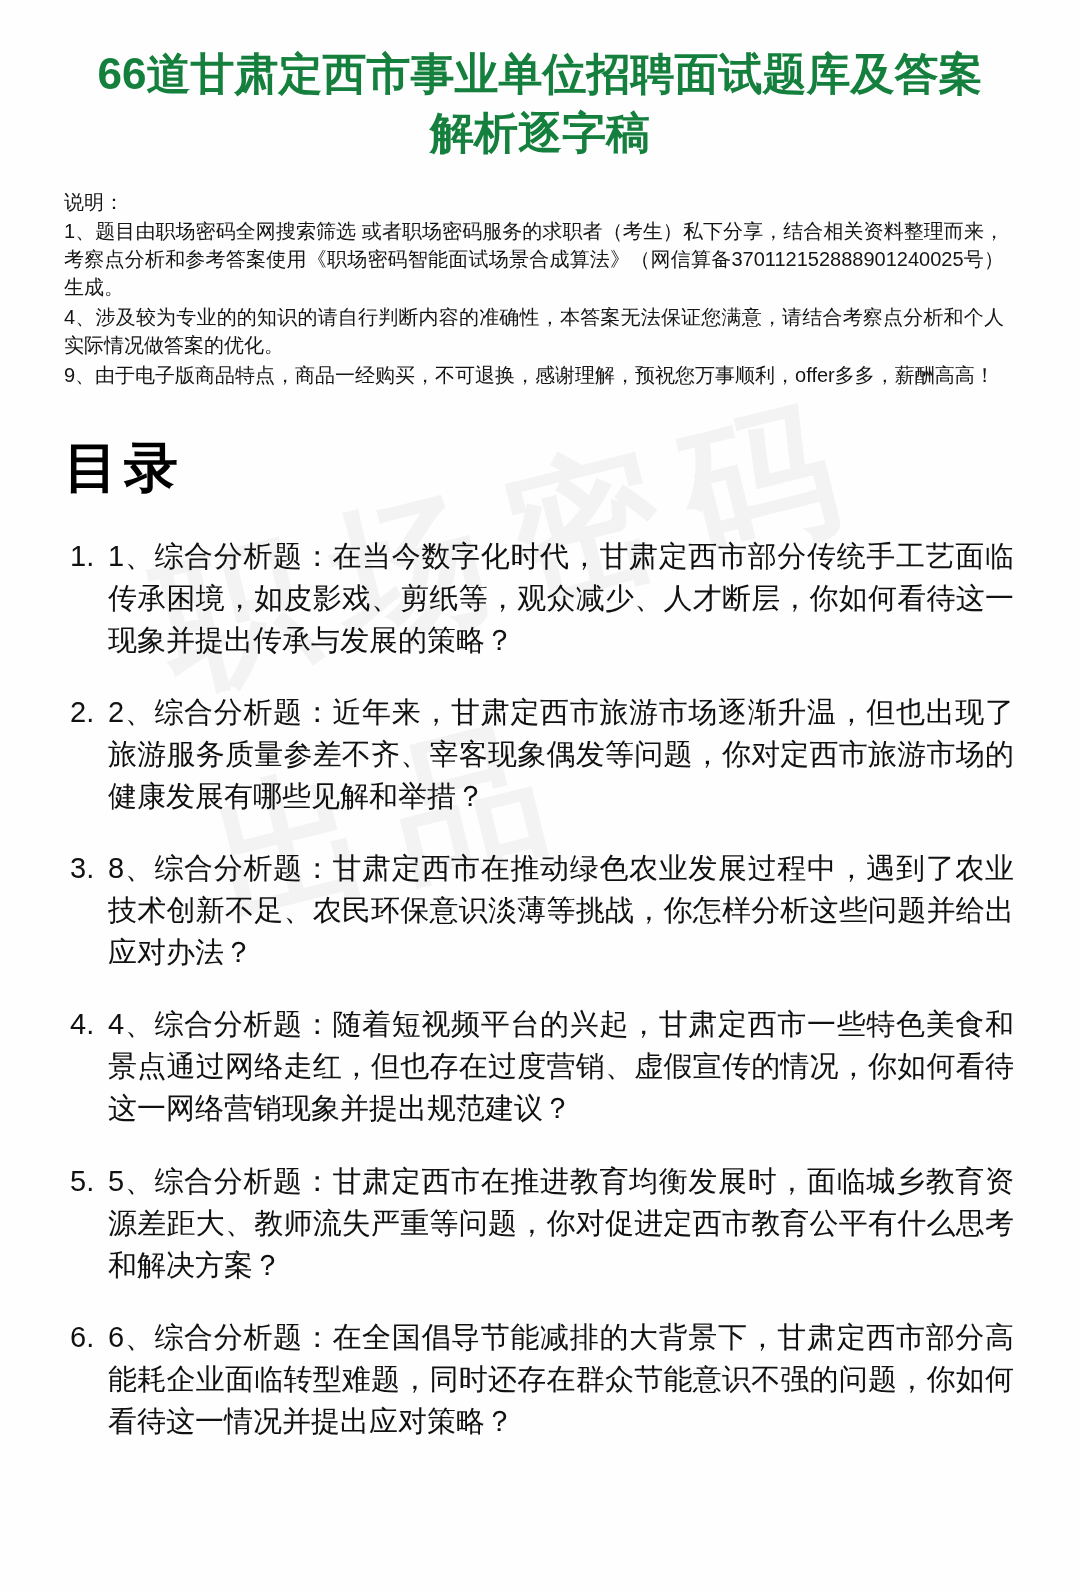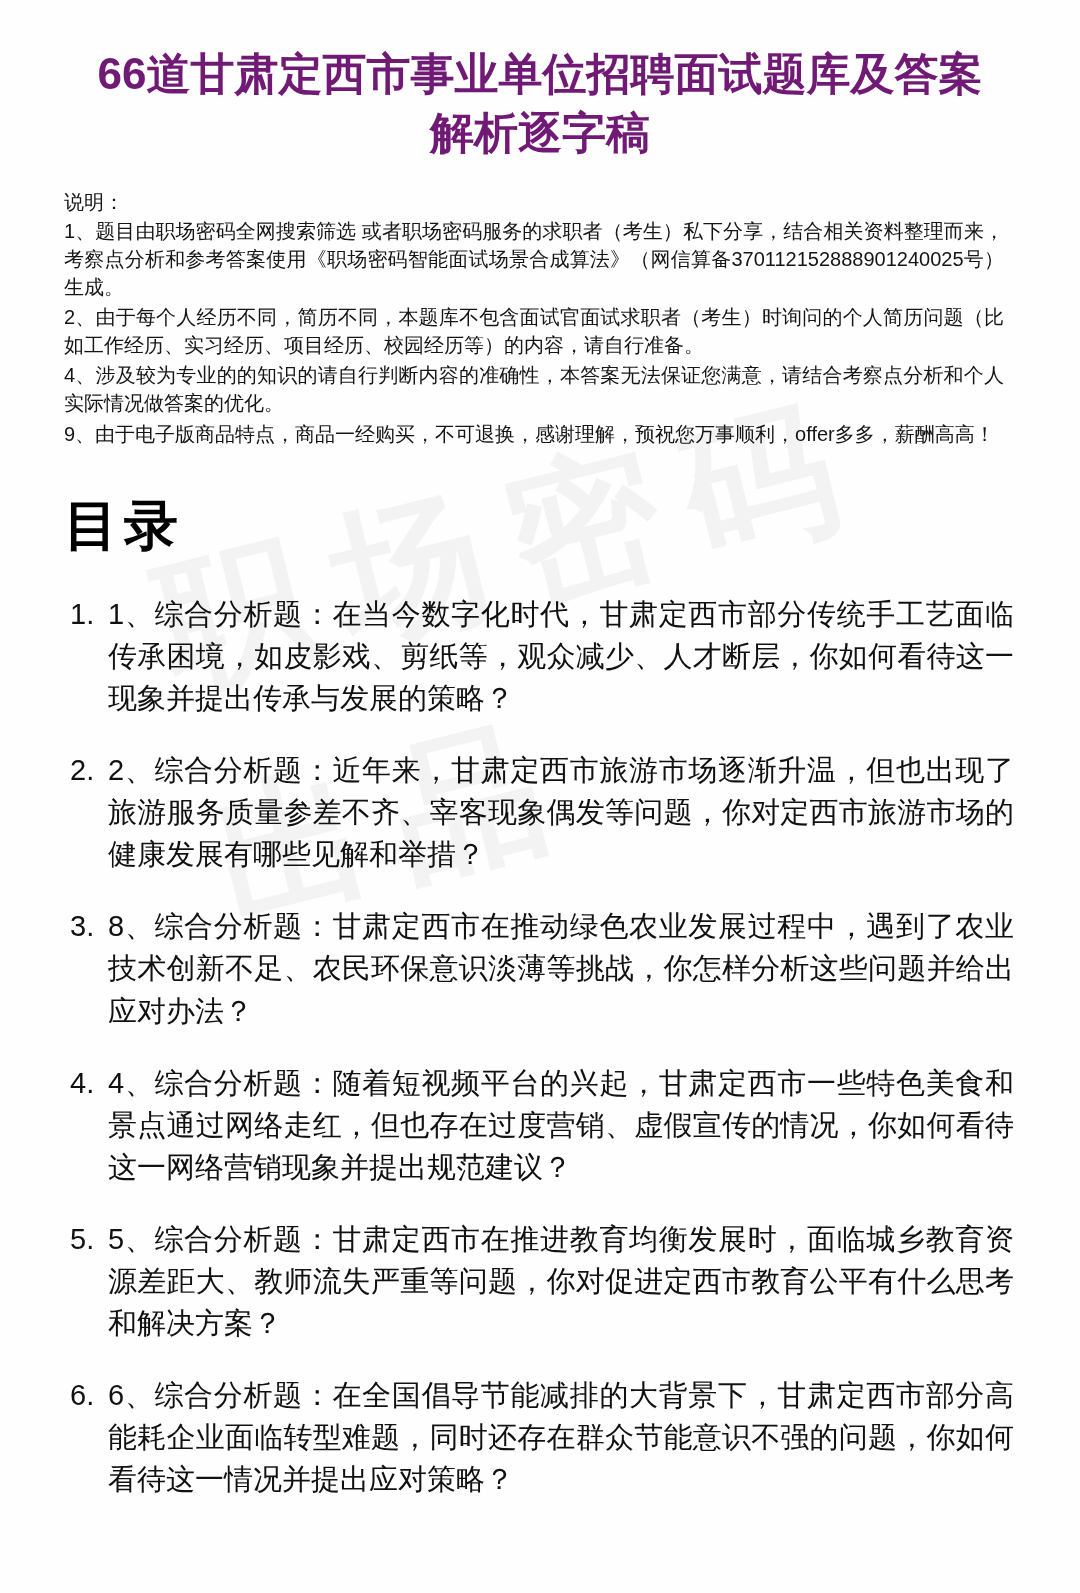--- a/index.html
+++ b/index.html
@@ -26,21 +26,21 @@
     font-weight:bold;
     color:rgba(0,0,0,0.045);
     transform:rotate(-14deg);
     white-space:nowrap;
     pointer-events:none;
     letter-spacing:30px;
     line-height:1.6;
   }
   .watermark .wm-line{display:block;}
   .doc-title{
-    color:#701a75;
+    color:#15803d;
     font-weight:bold;
     font-size:44px;
     line-height:1.35;
     text-align:center;
     margin:0 10px 26px 10px;
   }
   .notes{
     font-size:20px;
     line-height:1.38;
     color:#151515;
@@ -95,21 +95,20 @@
   </div>
 
   <h1 class="doc-title">
     <span>66道甘肃定西市事业单位招聘面试题库及答案</span><br>
     <span>解析逐字稿</span>
   </h1>
 
   <div class="notes">
     <span class="notes-label">说明：</span>
     <span class="note-item">1、题目由职场密码全网搜索筛选 或者职场密码服务的求职者（考生）私下分享，结合相关资料整理而来，考察点分析和参考答案使用《职场密码智能面试场景合成算法》（网信算备370112152888901240025号）生成。</span>
-    <span class="note-item">2、由于每个人经历不同，简历不同，本题库不包含面试官面试求职者（考生）时询问的个人简历问题（比如工作经历、实习经历、项目经历、校园经历等）的内容，请自行准备。</span>
     <span class="note-item">4、涉及较为专业的的知识的请自行判断内容的准确性，本答案无法保证您满意，请结合考察点分析和个人实际情况做答案的优化。</span>
     <span class="note-item">9、由于电子版商品特点，商品一经购买，不可退换，感谢理解，预祝您万事顺利，offer多多，薪酬高高！</span>
   </div>
 
   <h2 class="toc-title">目录</h2>
 
   <ol class="toc-list">
     <li class="toc-item">
       <span class="toc-num">1.</span>
       <span class="toc-text">1、综合分析题：在当今数字化时代，甘肃定西市部分传统手工艺面临传承困境，如皮影戏、剪纸等，观众减少、人才断层，你如何看待这一现象并提出传承与发展的策略？</span>

